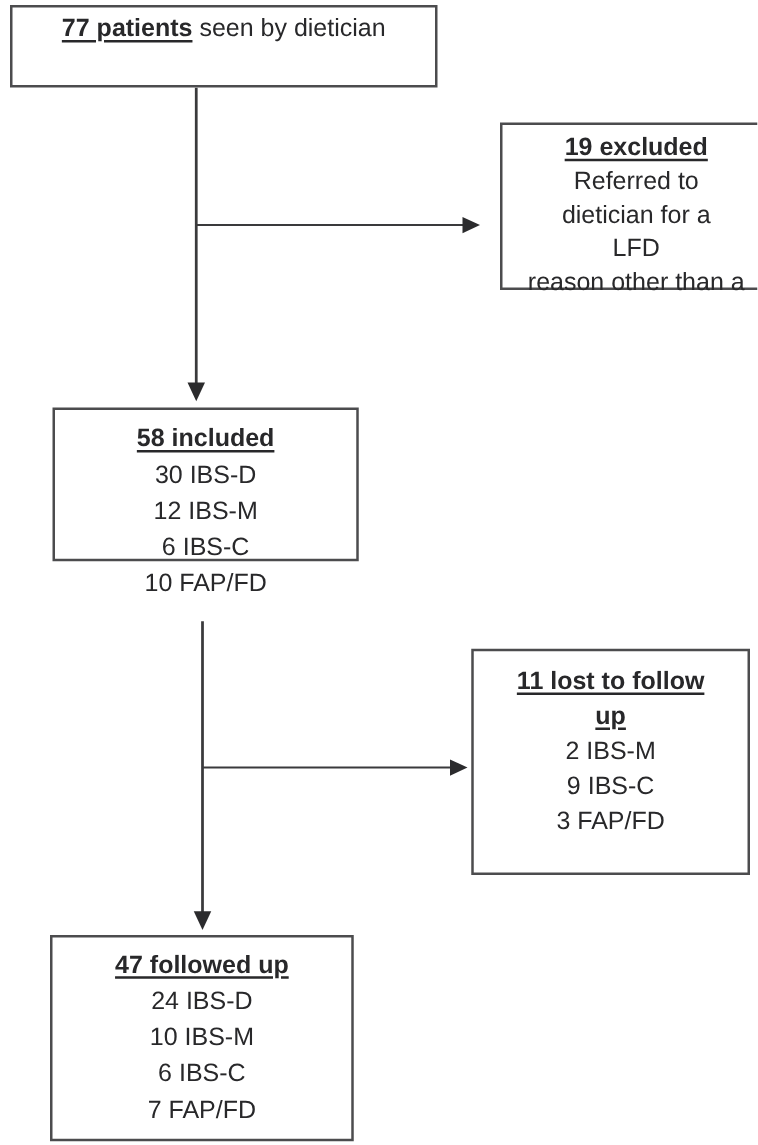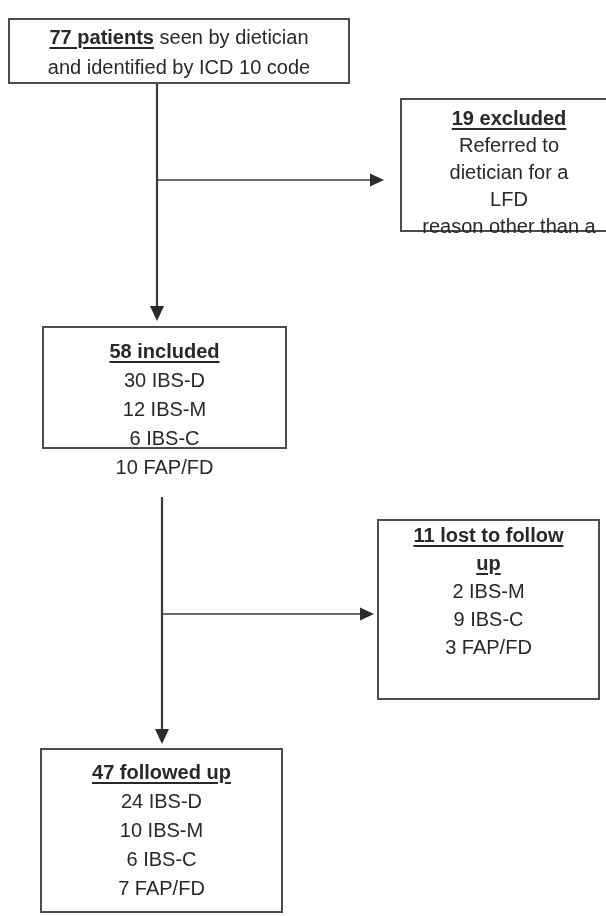--- a/index.html
+++ b/index.html
@@ -25,24 +25,24 @@
     text-align: center;
     font-size: 20px;
   }
   .box .row { white-space: nowrap; }
   .emph {
     font-weight: bold;
     text-decoration: underline;
     text-decoration-thickness: 2px;
     text-underline-offset: 3px;
   }
-  .box-patients { left: 8px;   top: 4px;   width: 342px; height: 66px;  padding-top: 2px;  line-height: 30px; margin-top: 14px; }
+  .box-patients { left: 8px;   top: 4px;   width: 342px; height: 66px;  padding-top: 2px;  line-height: 30px; }
   .box-excluded { left: 400px; top: 98px;  width: 218px; height: 134px; padding-top: 5px;  line-height: 27px; }
   .box-included { left: 42px;  top: 326px; width: 245px; height: 123px; padding-top: 9px;  line-height: 29px; }
-  .box-lost     { left: 377px; top: 519px; width: 223px; height: 181px; padding-top: 0;  line-height: 28px; }
+  .box-lost     { left: 377px; top: 519px; width: 223px; height: 181px; padding-top: 10px;  line-height: 28px; }
   .box-followed { left: 40px;  top: 748px; width: 243px; height: 165px; padding-top: 8px;  line-height: 29px; }
 </style>
 </head>
 <body>
 
 <div class="canvas">
 
   <svg class="arrows" viewBox="0 0 606 916" xmlns="http://www.w3.org/2000/svg">
 
     <g>
@@ -61,21 +61,20 @@
     </g>
 
     <g>
       <line x1="162" y1="614" x2="361" y2="614" stroke="#3a3a3c" stroke-width="1.6"></line>
       <polygon points="360,607.5 360,620.5 374,614" fill="#2b2b2d"></polygon>
     </g>
   </svg>
 
   <div class="box box-patients">
     <div class="row"><span class="emph">77 patients</span><span> seen by dietician</span></div>
-    <div class="row">and identified by ICD 10 code</div>
   </div>
 
   <div class="box box-excluded">
     <div class="row emph">19 excluded</div>
     <div class="row">Referred to</div>
     <div class="row">dietician for a</div>
     <div class="row">LFD</div>
     <div class="row">reason other than a</div>
   </div>
 

